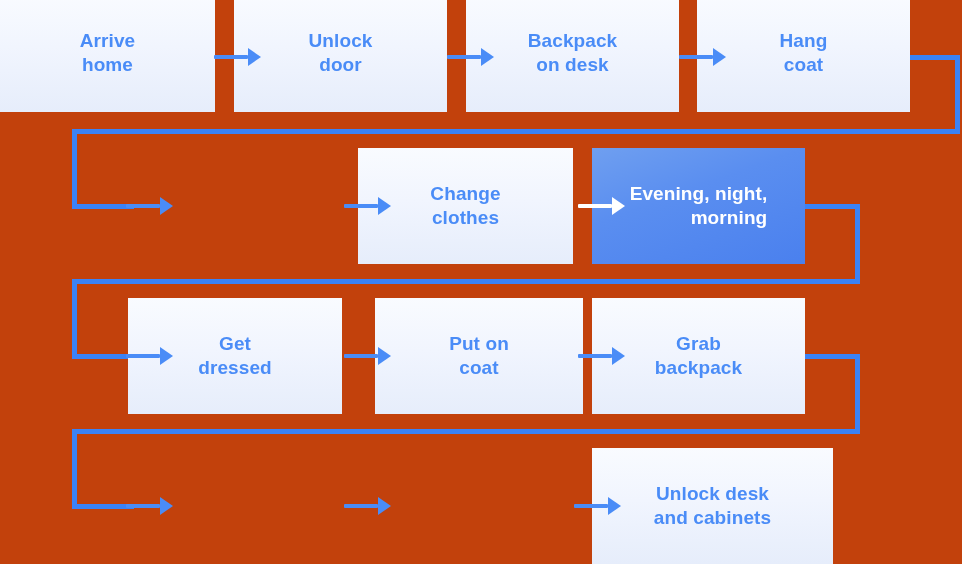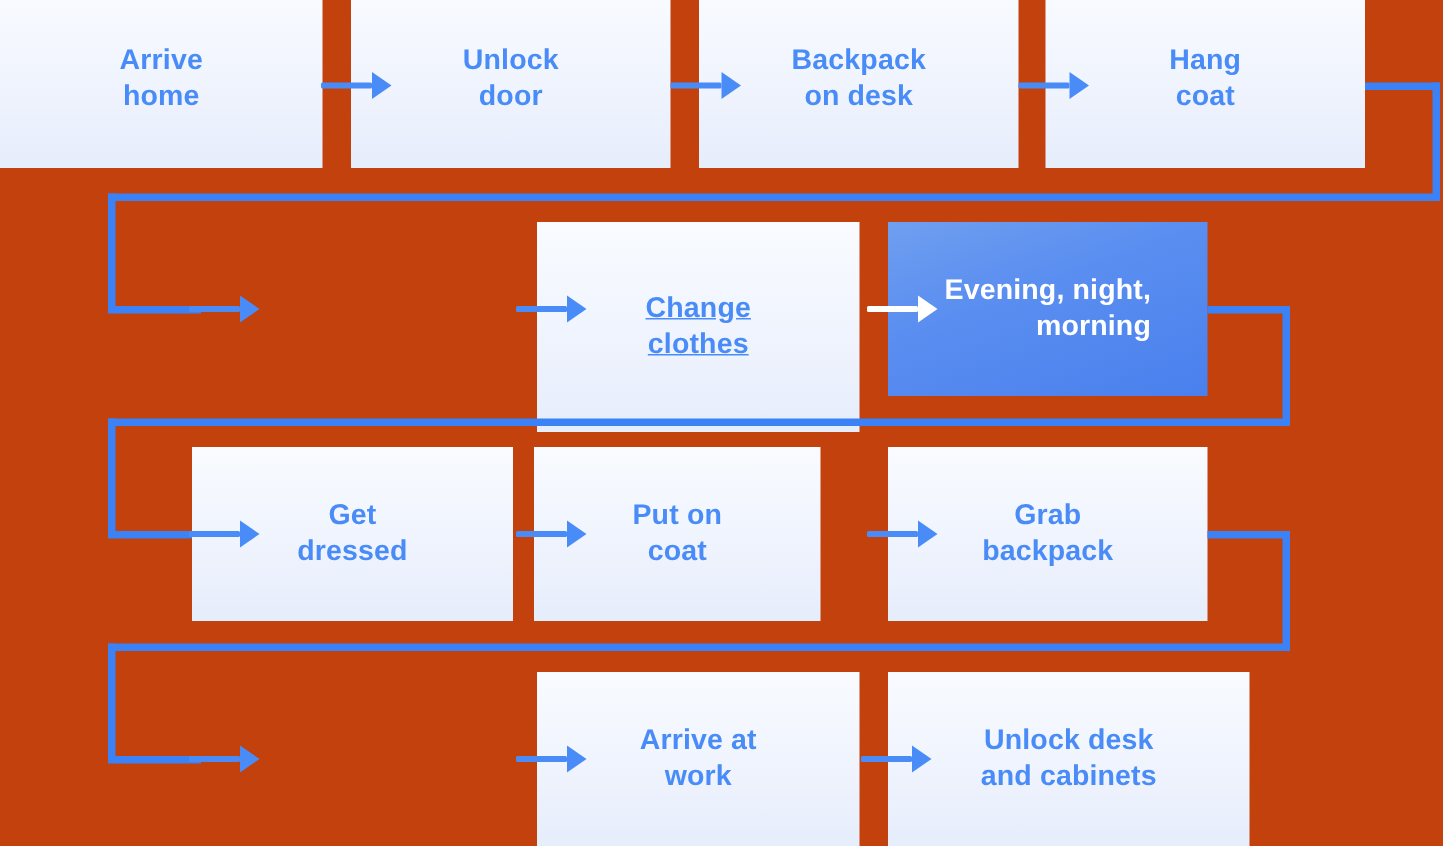--- a/index.html
+++ b/index.html
@@ -64,21 +64,21 @@
     <span class="shaft" style="width:34px;"></span>
     <span class="head" style="left:34px;"></span>
   </div>
 
   <div class="seg h" style="left:910px;top:55px;width:50px;"></div>
   <div class="seg v" style="left:955px;top:55px;height:79px;"></div>
   <div class="seg h" style="left:72px;top:129px;width:888px;"></div>
   <div class="seg v" style="left:72px;top:129px;height:79px;"></div>
   <div class="seg h" style="left:72px;top:204px;width:62px;"></div>
 
-  <div class="node" style="left:358px;top:148px;width:215px;height:140px;text-decoration:underline;">
+  <div class="node" style="left:358px;top:148px;width:215px;height:116px;">
     <span>Change<br>clothes</span>
   </div>
   <div class="node highlight" style="left:592px;top:148px;width:213px;height:116px;">
     <span>Evening, night,<br>morning</span>
   </div>
 
   <div class="arrow" style="left:126px;top:202px;width:47px;">
     <span class="shaft" style="width:34px;"></span>
     <span class="head" style="left:34px;"></span>
   </div>
@@ -93,21 +93,21 @@
 
   <div class="seg h" style="left:805px;top:204px;width:55px;"></div>
   <div class="seg v" style="left:855px;top:204px;height:79px;"></div>
   <div class="seg h" style="left:72px;top:279px;width:788px;"></div>
   <div class="seg v" style="left:72px;top:279px;height:79px;"></div>
   <div class="seg h" style="left:72px;top:354px;width:62px;"></div>
 
   <div class="node" style="left:128px;top:298px;width:214px;height:116px;">
     <span>Get<br>dressed</span>
   </div>
-  <div class="node" style="left:356px;top:298px;width:191px;height:116px;">
+  <div class="node" style="left:375px;top:298px;width:208px;height:116px;">
     <span>Put on<br>coat</span>
   </div>
   <div class="node" style="left:592px;top:298px;width:213px;height:116px;">
     <span>Grab<br>backpack</span>
   </div>
 
   <div class="arrow" style="left:126px;top:352px;width:47px;">
     <span class="shaft" style="width:34px;"></span>
     <span class="head" style="left:34px;"></span>
   </div>
@@ -119,23 +119,20 @@
     <span class="shaft" style="width:34px;"></span>
     <span class="head" style="left:34px;"></span>
   </div>
 
   <div class="seg h" style="left:805px;top:354px;width:55px;"></div>
   <div class="seg v" style="left:855px;top:354px;height:79px;"></div>
   <div class="seg h" style="left:72px;top:429px;width:788px;"></div>
   <div class="seg v" style="left:72px;top:429px;height:79px;"></div>
   <div class="seg h" style="left:72px;top:504px;width:62px;"></div>
 
-  <div class="node" style="left:358px;top:448px;width:215px;height:116px;">
-    <span>Arrive at<br>work</span>
-  </div>
   <div class="node" style="left:592px;top:448px;width:241px;height:116px;">
     <span>Unlock desk<br>and cabinets</span>
   </div>
 
   <div class="arrow" style="left:126px;top:502px;width:47px;">
     <span class="shaft" style="width:34px;"></span>
     <span class="head" style="left:34px;"></span>
   </div>
   <div class="arrow" style="left:344px;top:502px;width:47px;">
     <span class="shaft" style="width:34px;"></span>

